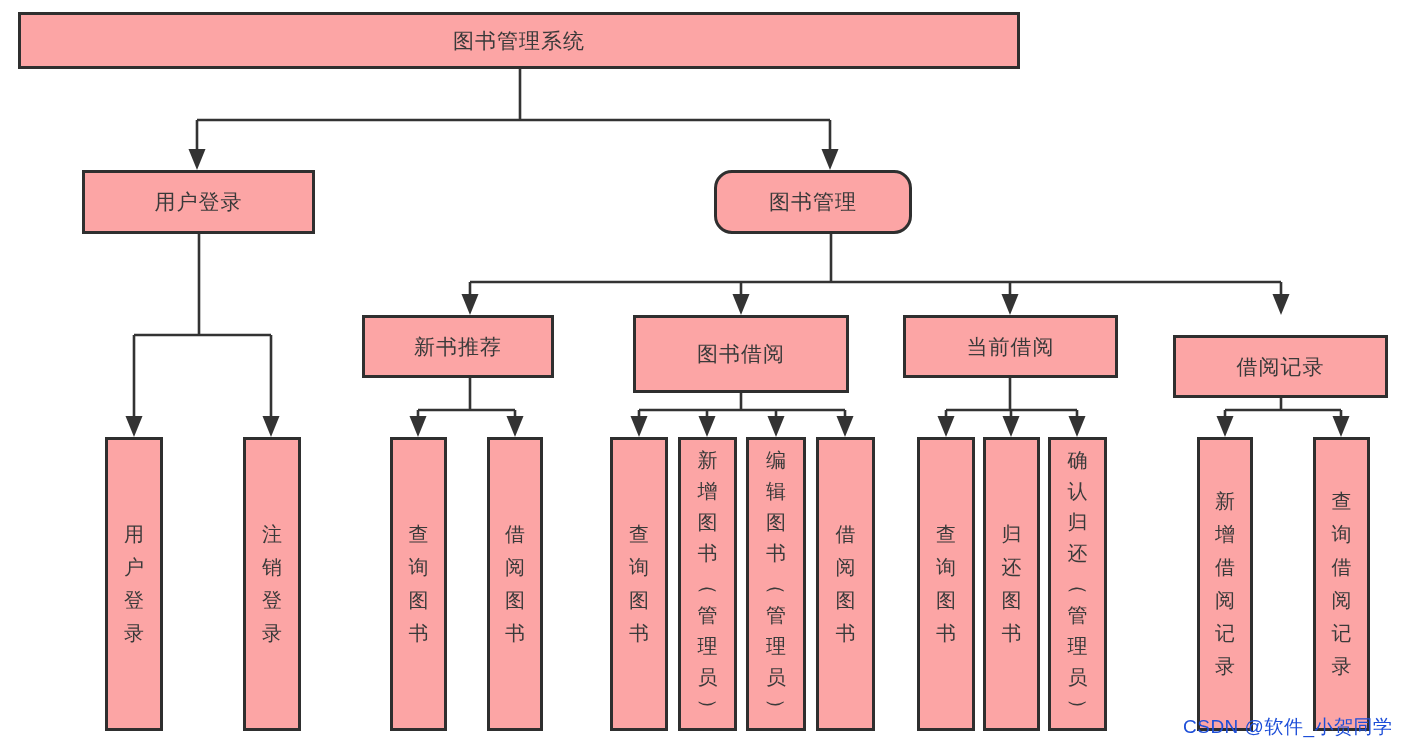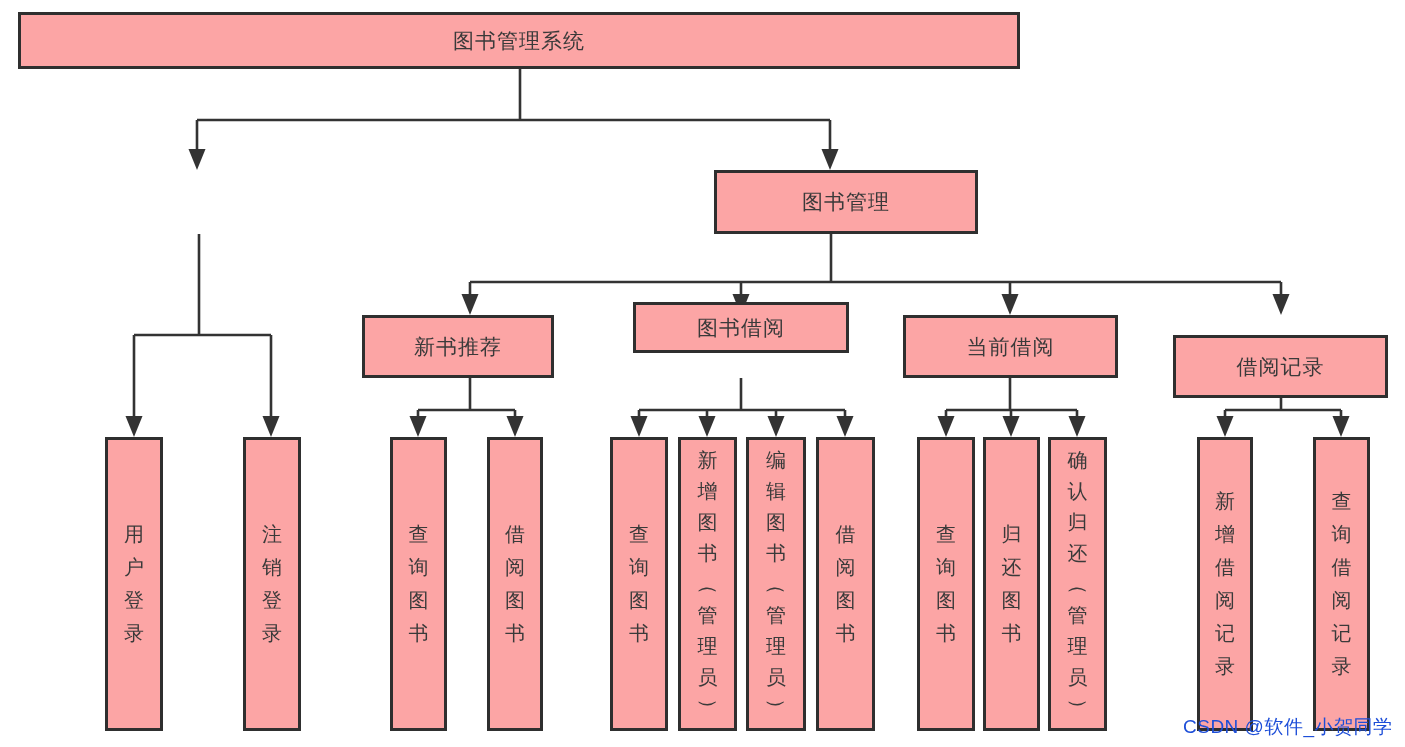--- a/index.html
+++ b/index.html
@@ -68,28 +68,31 @@
         <polygon points="1068.5,416 1085.5,416 1077,437"></polygon>
         <polygon points="1216.5,416 1233.5,416 1225,437"></polygon>
         <polygon points="1332.5,416 1349.5,416 1341,437"></polygon>
       </g>
   </svg>
 
   <div class="node" style="left:18px;top:12px;width:1002px;height:57px;">
     <span class="hlabel">图书管理系统</span>
   </div>
 
-  <div class="node" style="left:714px;top:170px;width:264px;height:64px;">
+  <div class="node" style="left:82px;top:170px;width:233px;height:64px;">
+    <span class="hlabel">用户登录</span>
+  </div>
+  <div class="node" style="left:714px;top:170px;width:198px;height:64px;border-radius:18px;">
     <span class="hlabel">图书管理</span>
   </div>
 
   <div class="node" style="left:362px;top:315px;width:192px;height:63px;">
     <span class="hlabel">新书推荐</span>
   </div>
-  <div class="node" style="left:633px;top:302px;width:216px;height:51px;">
+  <div class="node" style="left:633px;top:315px;width:216px;height:78px;">
     <span class="hlabel">图书借阅</span>
   </div>
   <div class="node" style="left:903px;top:315px;width:215px;height:63px;font-family:Liberation Serif, serif;">
     <span class="hlabel">当前借阅</span>
   </div>
   <div class="node" style="left:1173px;top:315px;width:215px;height:63px;margin-top:20px;">
     <span class="hlabel">借阅记录</span>
   </div>
 
   <div class="node leaf" style="left:105px;top:437px;width:58px;height:294px;">

